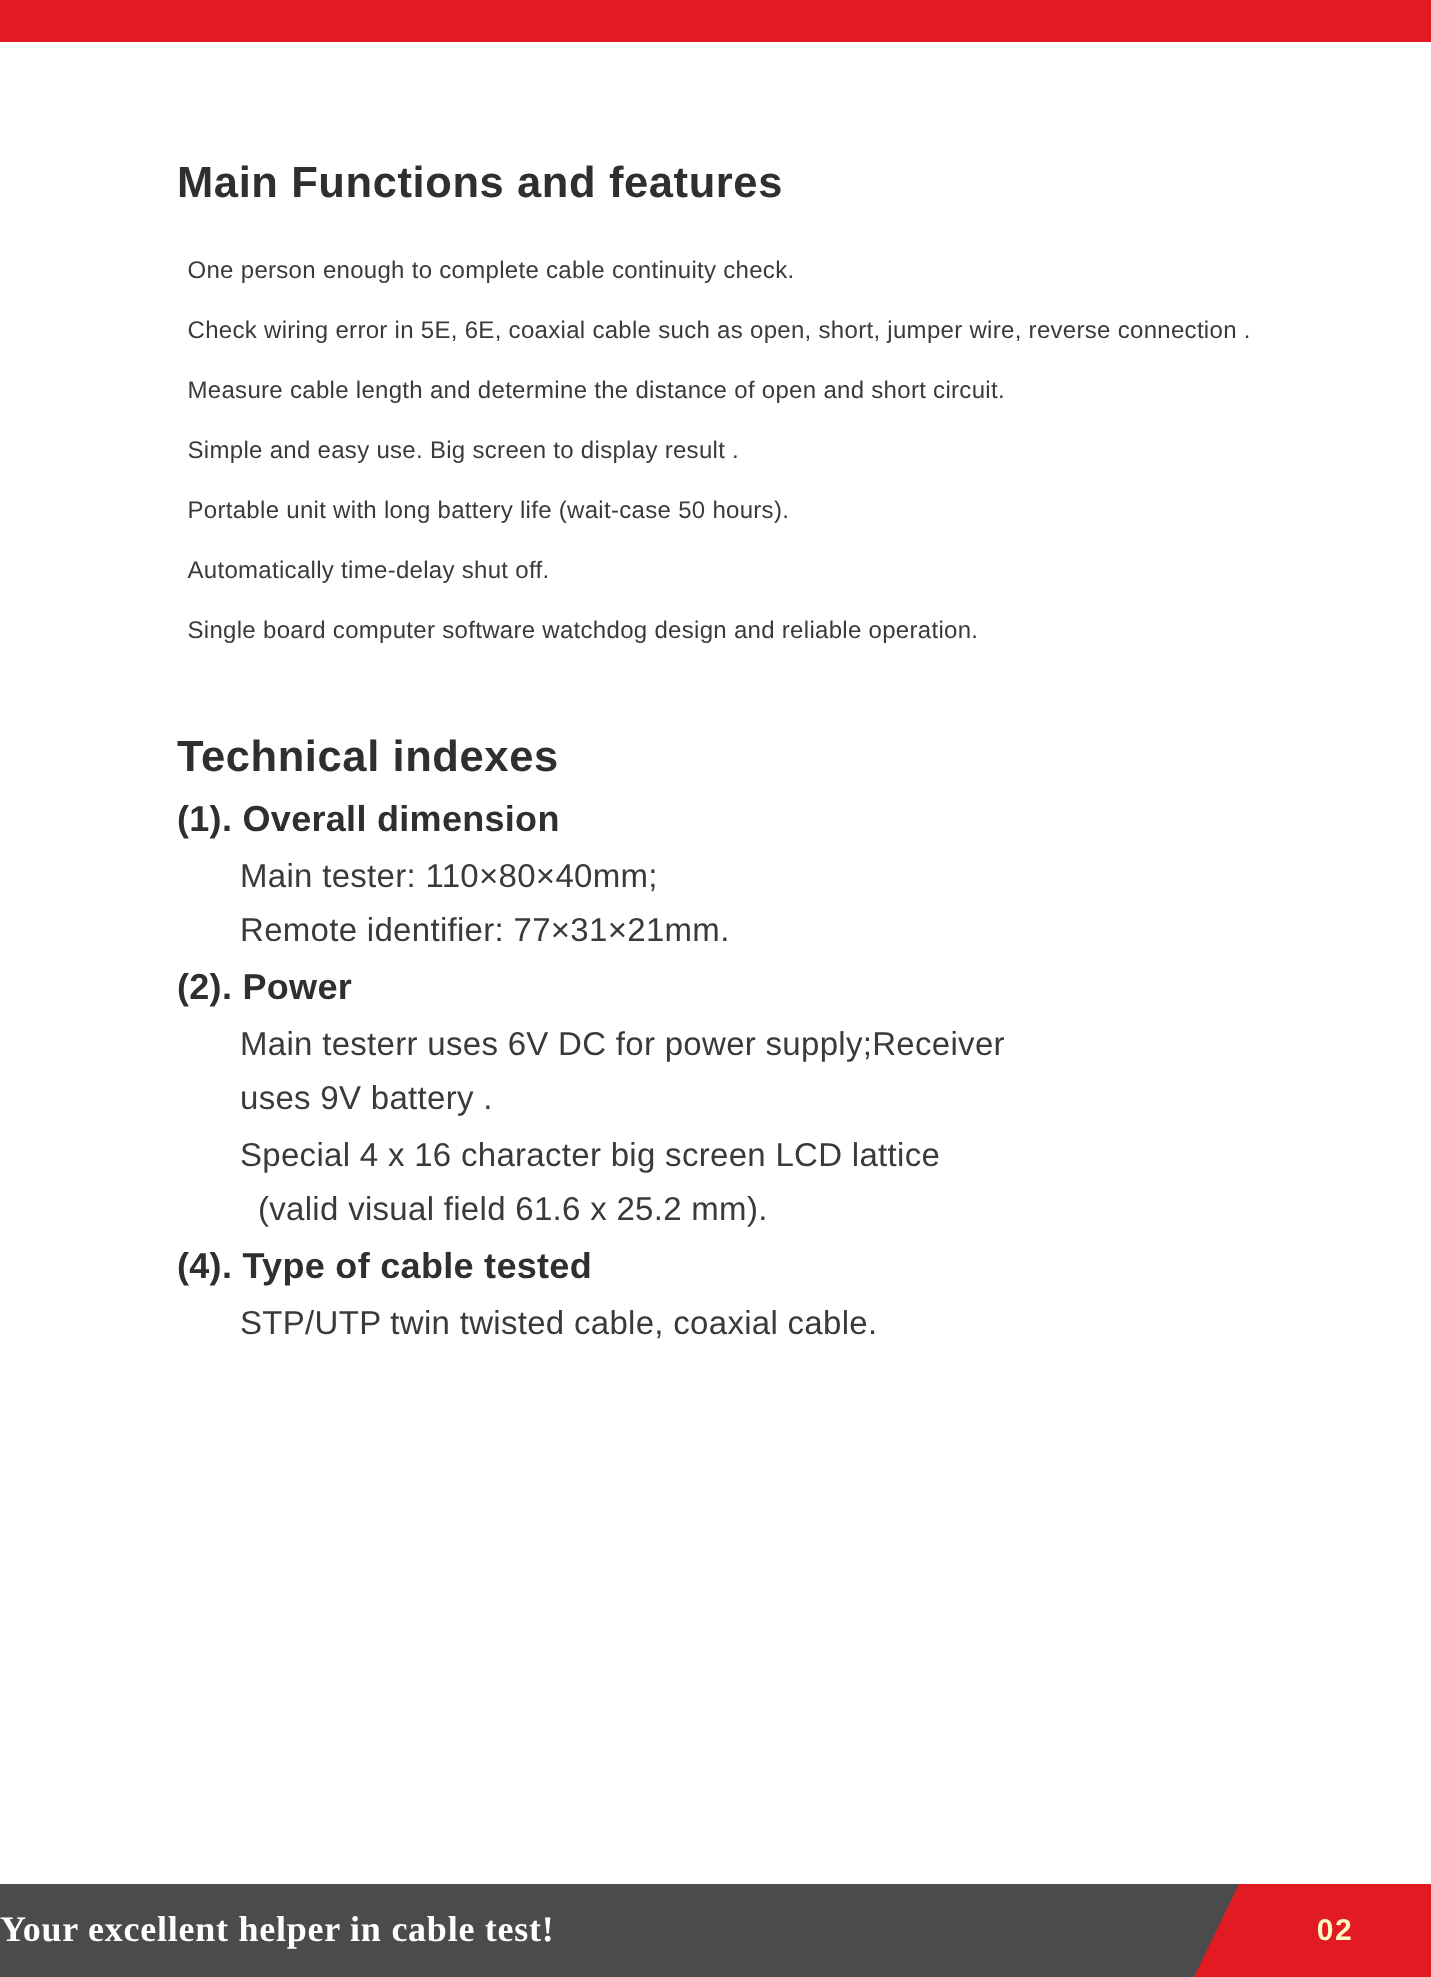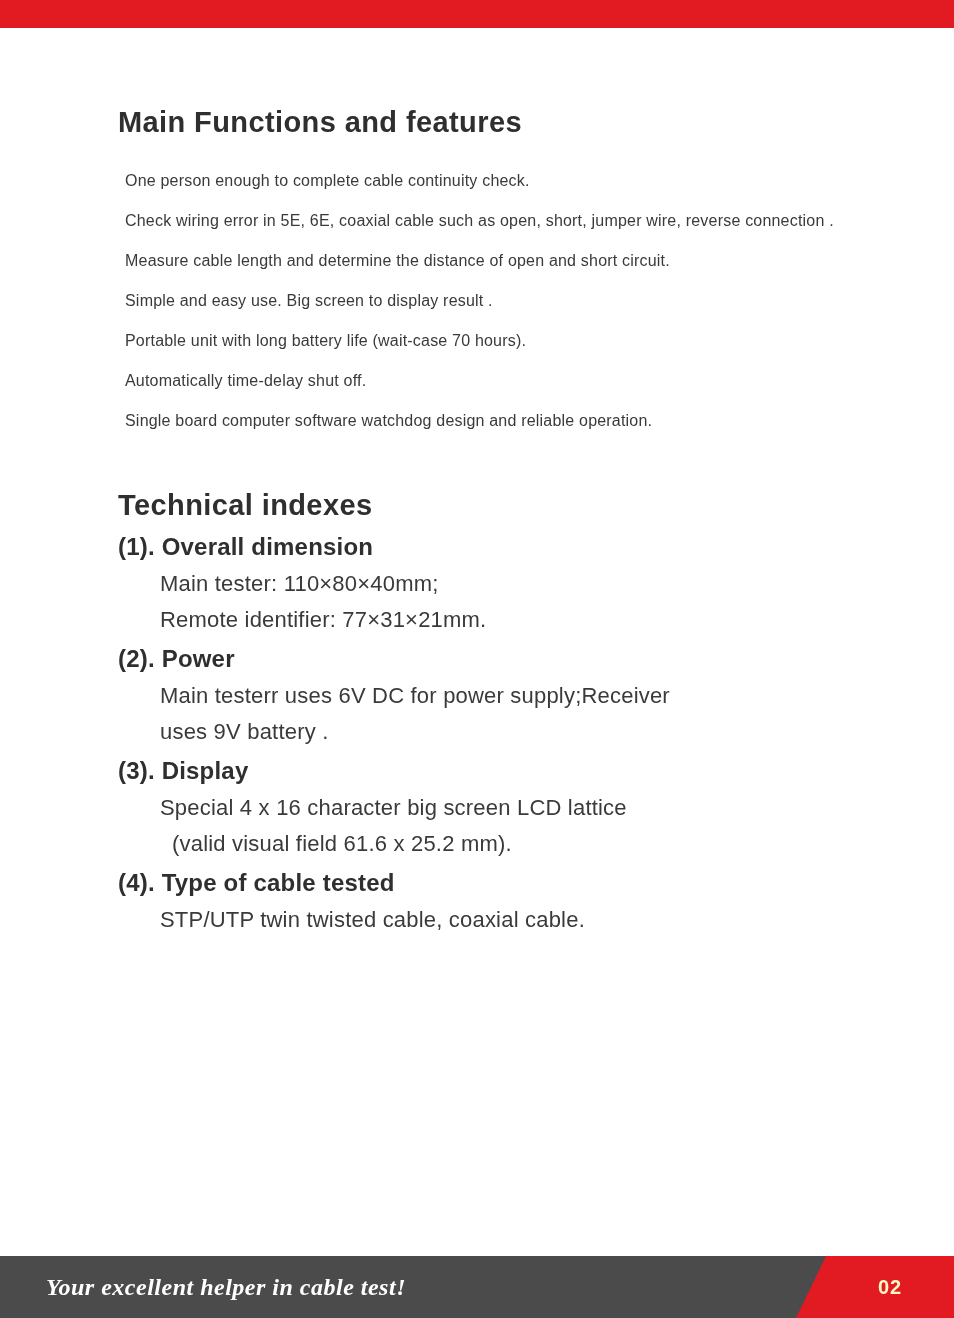--- a/index.html
+++ b/index.html
@@ -9,41 +9,41 @@
   .content { flex: 1; padding: 78px 90px 20px 118px; }
   h2.heading { font-size: 29px; font-weight: bold; letter-spacing: 0.4px; color: #2f2f2f; margin-bottom: 22px; }
   h2.heading.tight { margin-bottom: 6px; }
   .features { font-size: 16px; line-height: 40px; letter-spacing: 0.2px; margin-bottom: 48px; padding-left: 14px; }
   .features p { text-indent: -7px; }
   .tech-item { margin-top: 2px; }
   .tech-item .label { font-size: 24px; font-weight: bold; letter-spacing: 0.2px; color: #2f2f2f; line-height: 38px; }
   .tech-item .body { font-size: 22px; line-height: 36px; padding-left: 42px; letter-spacing: 0.2px; }
   .tech-item .body .line2 { padding-left: 12px; }
   .footer { height: 62px; background: #4b4b4b; position: relative; display: flex; align-items: center; }
-  .footer-text { color: #fff; font-style: italic; font-family: "Brush Script MT", "Segoe Script", cursive; font-size: 24px; padding-left: 46px; letter-spacing: 0.5px; font-weight: bold; }
+  .footer-text { color: #fff; font-family: "Brush Script MT", "Segoe Script", cursive; font-size: 24px; letter-spacing: 0.5px; font-weight: bold; }
   .page-num-box { position: absolute; right: 0; bottom: 0; width: 128px; height: 62px; background: #e21b22; display: flex; align-items: center; justify-content: center; }
   .page-num-box::before { content: ""; position: absolute; left: -30px; bottom: 0; width: 0; height: 0; border-bottom: 62px solid #e21b22; border-left: 30px solid transparent; }
   .page-num { color: #fef9c3; font-size: 20px; letter-spacing: 1px; font-weight: bold; }
 </style>
 </head>
 <body>
 
 <div class="page">
   <div class="top-bar"></div>
 
   <div class="content">
 
     <h2 class="heading">Main Functions and features</h2>
 
     <div class="features">
       <p> One person enough to complete cable continuity check.</p>
       <p> Check wiring error in 5E, 6E, coaxial cable such as open, short, jumper wire, reverse connection .</p>
       <p> Measure cable length and determine the distance of open and short circuit.</p>
       <p> Simple and easy use. Big screen to display result .</p>
-      <p> Portable unit with long battery life (wait-case 70 hours).</p>
+      <p> Portable unit with long battery life (wait-case 50 hours).</p>
       <p> Automatically time-delay shut off.</p>
       <p> Single board computer software watchdog design and reliable operation.</p>
     </div>
 
     <h2 class="heading tight">Technical indexes</h2>
 
     <div class="tech-item">
       <div class="label">(1). Overall dimension</div>
       <div class="body">
         <div> Main tester: 110×80×40mm;</div>
@@ -53,21 +53,20 @@
 
     <div class="tech-item">
       <div class="label">(2). Power</div>
       <div class="body">
         <div> Main testerr uses 6V DC  for power supply;Receiver</div>
         <div>uses 9V battery .</div>
       </div>
     </div>
 
     <div class="tech-item">
-      <div class="label">(3). Display</div>
       <div class="body">
         <div>Special 4 x 16 character big screen LCD lattice</div>
         <div class="line2"> (valid visual field 61.6 x 25.2 mm).</div>
       </div>
     </div>
 
     <div class="tech-item">
       <div class="label">(4). Type of cable tested</div>
       <div class="body">
         <div> STP/UTP twin twisted cable, coaxial cable.</div>

